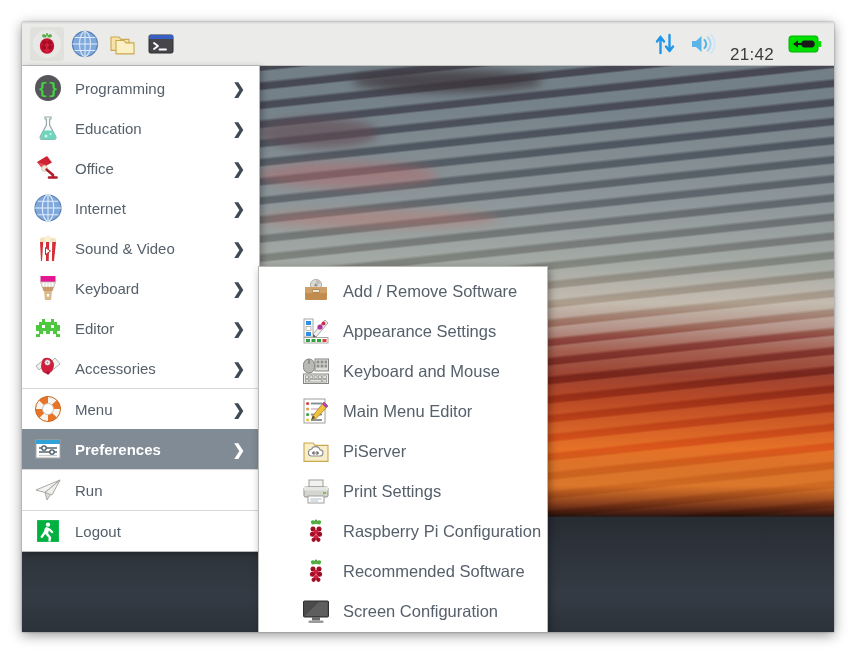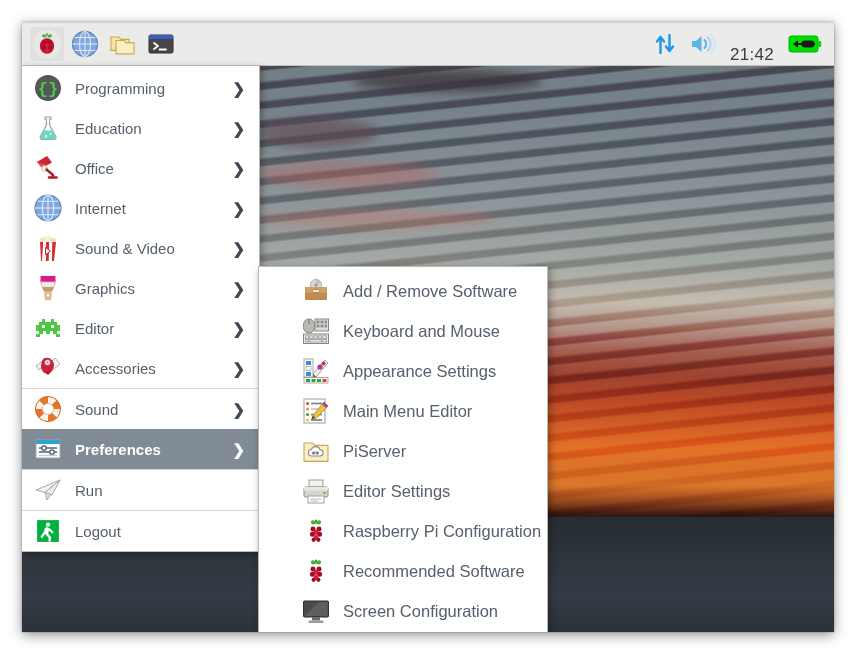--- a/index.html
+++ b/index.html
@@ -364,21 +364,21 @@
         <span class="mi-icon">
           <svg width="30" height="30" viewBox="0 0 30 30">
             <path d="M7.5 3 h15 v6 h-15 Z" fill="#e0178f"></path>
             <path d="M7.5 9 h15 l-1.5 5 h-12 Z" fill="#ffffff" stroke="#c6bfb2" stroke-width="0.8"></path>
             <path d="M9 9 v4 M12 9 v4 M15 9 v4 M18 9 v4 M21 9 v4" stroke="#c9c2b5" stroke-width="0.8"></path>
             <path d="M9 14 h12 l-1.5 4 h-9 Z" fill="#c89b6a"></path>
             <path d="M11 18 h8 l-1 9 h-6 Z" fill="#dcb98a"></path>
             <rect x="13.8" y="21" width="2.4" height="2.6" fill="#ffffff"></rect>
           </svg>
         </span>
-        <span class="mi-label">Graphics</span>
+        <span class="mi-label">Keyboard</span>
         <span class="mi-arrow">❯</span>
       </div>
 
       <div class="menu-item">
         <span class="mi-icon">
           <svg width="30" height="30" viewBox="0 0 30 30" shape-rendering="crispEdges">
             <g fill="#4ec93f">
               <rect x="9" y="6" width="3" height="3"></rect>
                 <rect x="18" y="6" width="3" height="3"></rect>
               <rect x="6" y="9" width="18" height="3"></rect>
@@ -424,21 +424,21 @@
             <path d="M27.5 15 a12.5 12.5 0 0 1 -3.66 8.84 l-4.95 -4.95 a5.5 5.5 0 0 0 1.61 -3.89 Z" fill="#f7f4ee"></path>
             <path d="M23.84 23.84 a12.5 12.5 0 0 1 -8.84 3.66 v-7 a5.5 5.5 0 0 0 3.89 -1.61 Z" fill="#e8742a"></path>
             <path d="M15 27.5 a12.5 12.5 0 0 1 -8.84 -3.66 l4.95 -4.95 a5.5 5.5 0 0 0 3.89 1.61 Z" fill="#f7f4ee"></path>
             <path d="M6.16 23.84 a12.5 12.5 0 0 1 -3.66 -8.84 h7 a5.5 5.5 0 0 0 1.61 3.89 Z" fill="#e8742a"></path>
             <path d="M2.5 15 a12.5 12.5 0 0 1 3.66 -8.84 l4.95 4.95 a5.5 5.5 0 0 0 -1.61 3.89 Z" fill="#f7f4ee"></path>
             <path d="M6.16 6.16 a12.5 12.5 0 0 1 8.84 -3.66 v7 a5.5 5.5 0 0 0 -3.89 1.61 Z" fill="#e8742a"></path>
             <circle cx="15" cy="15" r="5.5" fill="#ffffff" stroke="#c9c3b9" stroke-width="0.9"></circle>
             <circle cx="15" cy="15" r="12.5" fill="none" stroke="#c96b22" stroke-width="1"></circle>
           </svg>
         </span>
-        <span class="mi-label">Sound</span>
+        <span class="mi-label">Menu</span>
         <span class="mi-arrow">❯</span>
       </div>
 
       <div class="menu-item selected">
         <span class="mi-icon">
           <svg width="30" height="30" viewBox="0 0 30 30">
             <rect x="3" y="6" width="24" height="18" fill="#ffffff" stroke="#a6a6a2" stroke-width="1"></rect>
             <rect x="3" y="6" width="24" height="4" fill="#2fa3d8"></rect>
             <line x1="6" y1="14" x2="24" y2="14" stroke="#5e6e78" stroke-width="1.6"></line>
             <line x1="6" y1="18" x2="24" y2="18" stroke="#5e6e78" stroke-width="1.6"></line>
@@ -487,20 +487,41 @@
           <svg width="28" height="28" viewBox="0 0 28 28">
             <circle cx="14" cy="8" r="5.6" fill="#d9d9d6" stroke="#a9a9a5" stroke-width="0.9"></circle>
             <circle cx="14" cy="8" r="1.6" fill="#8d8d89"></circle>
             <path d="M14 2.6 a5.4 5.4 0 0 1 5 3.4 l-5 2 Z" fill="#bfbfbb"></path>
             <rect x="3" y="10" width="22" height="13" rx="1.2" fill="#c08d4f"></rect>
             <path d="M3 10 h22 v6 h-22 Z" fill="#cfa069"></path>
             <rect x="10.5" y="12.5" width="7" height="3" rx="1" fill="#f0e6d6" stroke="#9c7640" stroke-width="0.8"></rect>
           </svg>
         </span>
         <span class="si-label">Add / Remove Software</span>
+      </div>
+
+      <div class="sub-item">
+        <span class="si-icon">
+          <svg width="28" height="28" viewBox="0 0 28 28">
+            <rect x="2" y="2" width="9" height="18" fill="#ffffff" stroke="#9d9d99" stroke-width="0.9"></rect>
+            <rect x="4" y="4" width="5" height="4" fill="#2f8fe0"></rect>
+            <rect x="4" y="9.5" width="5" height="4" fill="#ffffff" stroke="#9d9d99" stroke-width="0.7"></rect>
+            <rect x="4" y="15" width="5" height="4" fill="#2f8fe0"></rect>
+            <path d="M11 17 L23 3 L26 6 L14 20 Z" fill="#f0f0ee" stroke="#9d9d99" stroke-width="0.9"></path>
+            <path d="M11 17 L14 20 L11.5 22 Z" fill="#555"></path>
+            <circle cx="18" cy="10" r="2.6" fill="#b32fa0"></circle>
+            <circle cx="21.5" cy="6.5" r="2" fill="#cc2f4f"></circle>
+            <rect x="2" y="20.5" width="24" height="5.5" fill="#ffffff" stroke="#9d9d99" stroke-width="0.9"></rect>
+            <rect x="4" y="22" width="4" height="3" fill="#2fa33f"></rect>
+            <rect x="9.5" y="22" width="4" height="3" fill="#2fa33f"></rect>
+            <rect x="15" y="22" width="4" height="3" fill="#2fa33f"></rect>
+            <rect x="20.5" y="22" width="4" height="3" fill="#e03f3f"></rect>
+          </svg>
+        </span>
+        <span class="si-label">Appearance Settings</span>
       </div>
 
       <div class="sub-item">
         <span class="si-icon">
           <svg width="28" height="28" viewBox="0 0 28 28">
             <rect x="1.5" y="2" width="11" height="14" rx="5.5" fill="#b8b8b4" stroke="#868682" stroke-width="1"></rect>
             <line x1="7" y1="2.5" x2="7" y2="7" stroke="#6f6f6b" stroke-width="1"></line>
             <rect x="13" y="2" width="13.5" height="12" fill="#dcdcd8" stroke="#868682" stroke-width="1"></rect>
             <g fill="#8f8f8b">
               <rect x="14.5" y="3.5" width="3" height="3"></rect>
@@ -522,41 +543,20 @@
               <rect x="20.7" y="22.6" width="3.8" height="2.4"></rect>
             </g>
           </svg>
         </span>
         <span class="si-label">Keyboard and Mouse</span>
       </div>
 
       <div class="sub-item">
         <span class="si-icon">
           <svg width="28" height="28" viewBox="0 0 28 28">
-            <rect x="2" y="2" width="9" height="18" fill="#ffffff" stroke="#9d9d99" stroke-width="0.9"></rect>
-            <rect x="4" y="4" width="5" height="4" fill="#2f8fe0"></rect>
-            <rect x="4" y="9.5" width="5" height="4" fill="#ffffff" stroke="#9d9d99" stroke-width="0.7"></rect>
-            <rect x="4" y="15" width="5" height="4" fill="#2f8fe0"></rect>
-            <path d="M11 17 L23 3 L26 6 L14 20 Z" fill="#f0f0ee" stroke="#9d9d99" stroke-width="0.9"></path>
-            <path d="M11 17 L14 20 L11.5 22 Z" fill="#555"></path>
-            <circle cx="18" cy="10" r="2.6" fill="#b32fa0"></circle>
-            <circle cx="21.5" cy="6.5" r="2" fill="#cc2f4f"></circle>
-            <rect x="2" y="20.5" width="24" height="5.5" fill="#ffffff" stroke="#9d9d99" stroke-width="0.9"></rect>
-            <rect x="4" y="22" width="4" height="3" fill="#2fa33f"></rect>
-            <rect x="9.5" y="22" width="4" height="3" fill="#2fa33f"></rect>
-            <rect x="15" y="22" width="4" height="3" fill="#2fa33f"></rect>
-            <rect x="20.5" y="22" width="4" height="3" fill="#e03f3f"></rect>
-          </svg>
-        </span>
-        <span class="si-label">Appearance Settings</span>
-      </div>
-
-      <div class="sub-item">
-        <span class="si-icon">
-          <svg width="28" height="28" viewBox="0 0 28 28">
             <rect x="2" y="2" width="21" height="24" fill="#ffffff" stroke="#9d9d99" stroke-width="1"></rect>
             <circle cx="5.6" cy="6.5" r="1.6" fill="#e03f3f"></circle>
             <circle cx="5.6" cy="12" r="1.6" fill="#e0a03f"></circle>
             <circle cx="5.6" cy="17.5" r="1.6" fill="#3fa33f"></circle>
             <circle cx="5.6" cy="23" r="1.6" fill="#e0c93f"></circle>
             <rect x="9" y="5.6" width="11" height="1.8" fill="#7d8a94"></rect>
             <rect x="9" y="11.1" width="11" height="1.8" fill="#e0c0d8"></rect>
             <rect x="9" y="16.6" width="11" height="1.8" fill="#7d8a94"></rect>
             <rect x="9" y="22.1" width="11" height="1.8" fill="#7d8a94"></rect>
             <path d="M22 5 L26 9 L14 21.5 L9.5 23 L11 18.5 Z" fill="#f0c13f" stroke="#b08a1f" stroke-width="0.9"></path>
@@ -583,21 +583,21 @@
           <svg width="28" height="28" viewBox="0 0 28 28">
             <rect x="7" y="3" width="14" height="7" fill="#f2f2f0" stroke="#9d9d99" stroke-width="1"></rect>
             <rect x="2" y="10" width="24" height="10" rx="1.5" fill="#d4d4d0" stroke="#8d8d89" stroke-width="1"></rect>
             <rect x="2" y="10" width="24" height="3.5" fill="#e6e6e2"></rect>
             <rect x="21" y="15" width="3" height="2" fill="#7fbf4f"></rect>
             <rect x="6" y="19" width="16" height="7" fill="#ffffff" stroke="#9d9d99" stroke-width="1"></rect>
             <line x1="8.5" y1="22" x2="19.5" y2="22" stroke="#bcc7d0" stroke-width="1.2"></line>
             <line x1="8.5" y1="24" x2="16" y2="24" stroke="#bcc7d0" stroke-width="1.2"></line>
           </svg>
         </span>
-        <span class="si-label">Editor Settings</span>
+        <span class="si-label">Print Settings</span>
       </div>
 
       <div class="sub-item">
         <span class="si-icon">
           <svg width="28" height="28" viewBox="0 0 28 28">
             <path d="M10 7.5 Q7.4 3.6 10.6 3.2 Q13.6 3 14 7 Z" fill="#4fae3e"></path>
             <path d="M18 7.5 Q20.6 3.6 17.4 3.2 Q14.4 3 14 7 Z" fill="#4fae3e"></path>
             <path d="M14 6.6 Q11.8 3.2 14 2.2 Q16.2 3.2 14 6.6 Z" fill="#3f9930"></path>
             <circle cx="11" cy="12" r="2.5" fill="#a20d26"></circle>
             <circle cx="17" cy="12" r="2.5" fill="#a20d26"></circle>

